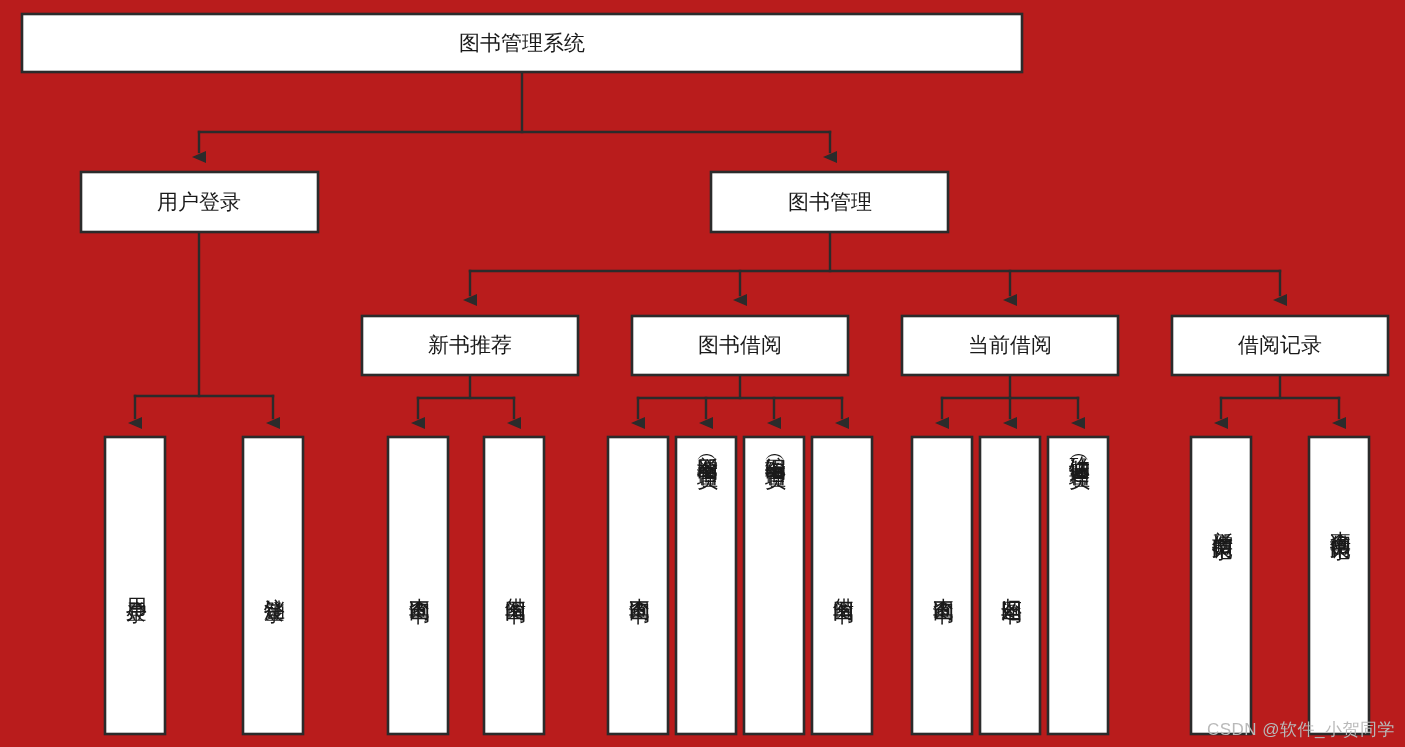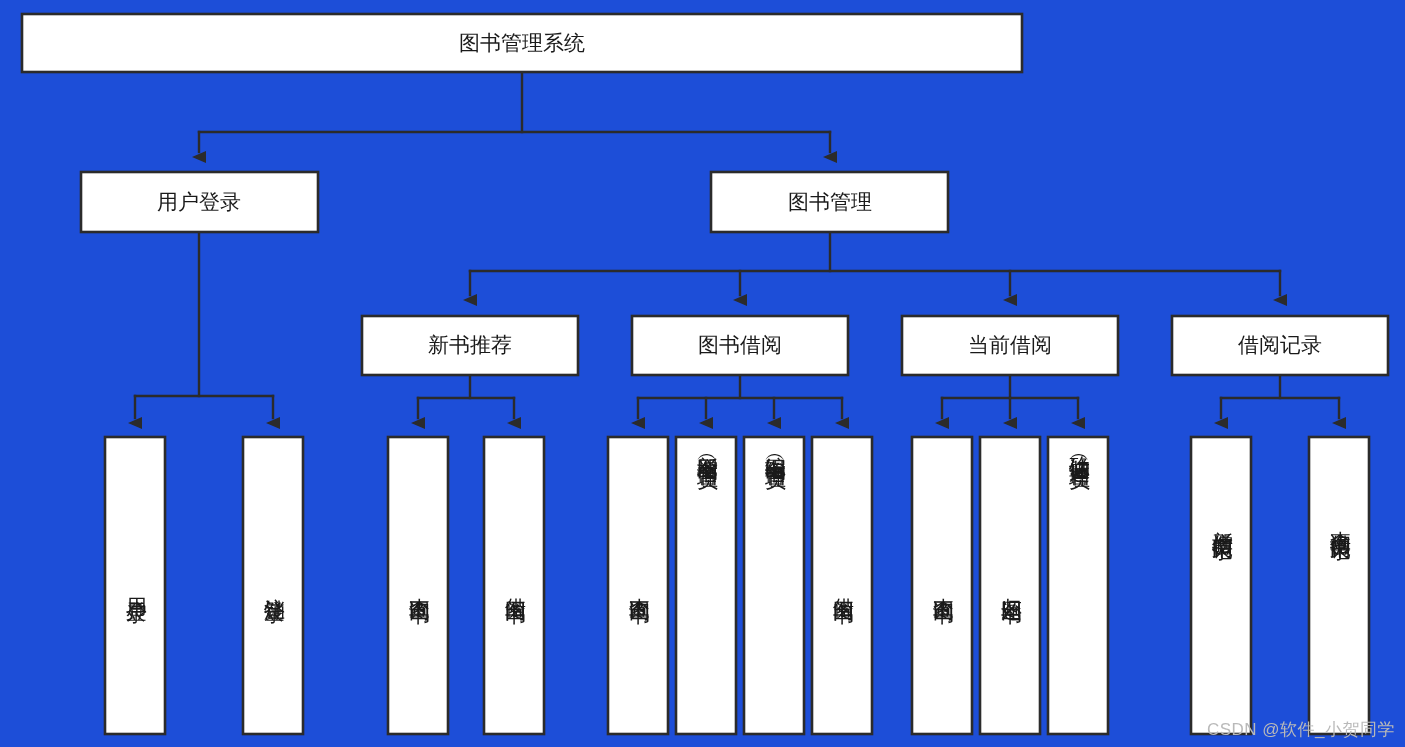--- a/index.html
+++ b/index.html
@@ -10,21 +10,21 @@
   body {
     width: 1405px;
     height: 747px;
     font-family: "Liberation Sans", "DejaVu Sans", sans-serif;
     overflow: hidden;
   }
   #diagram-root {
     position: relative;
     width: 1405px;
     height: 747px;
-    background: #1d4ed8;
+    background: #b91c1c;
   }
   svg#flow {
     position: absolute;
     left: 0;
     top: 0;
     width: 1405px;
     height: 747px;
     display: block;
   }
   .node-rect {

